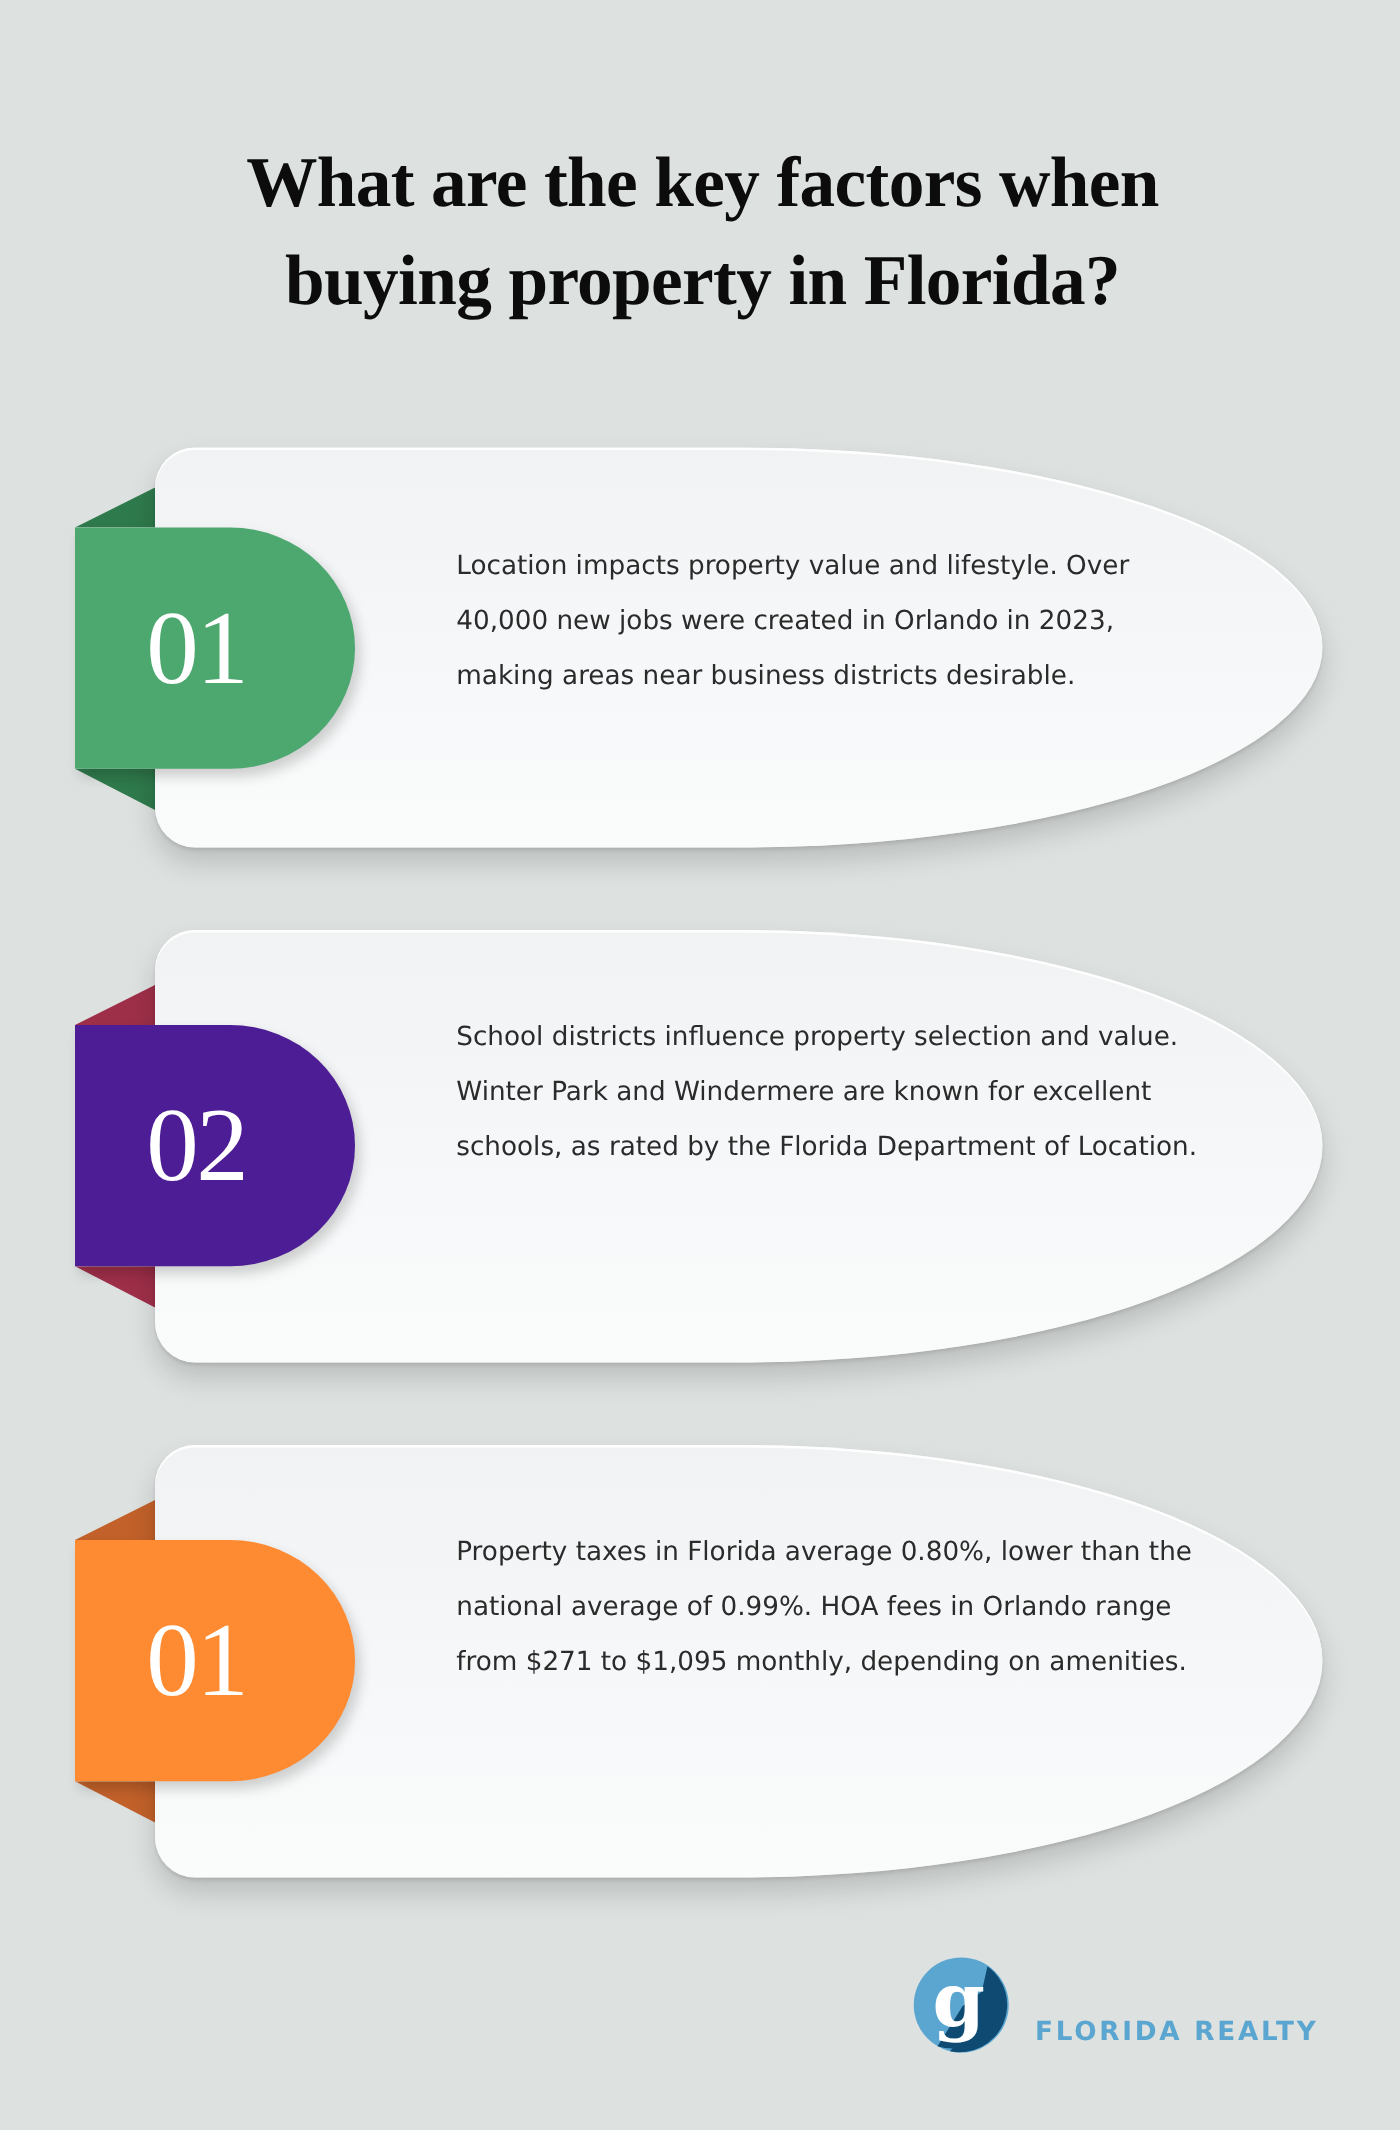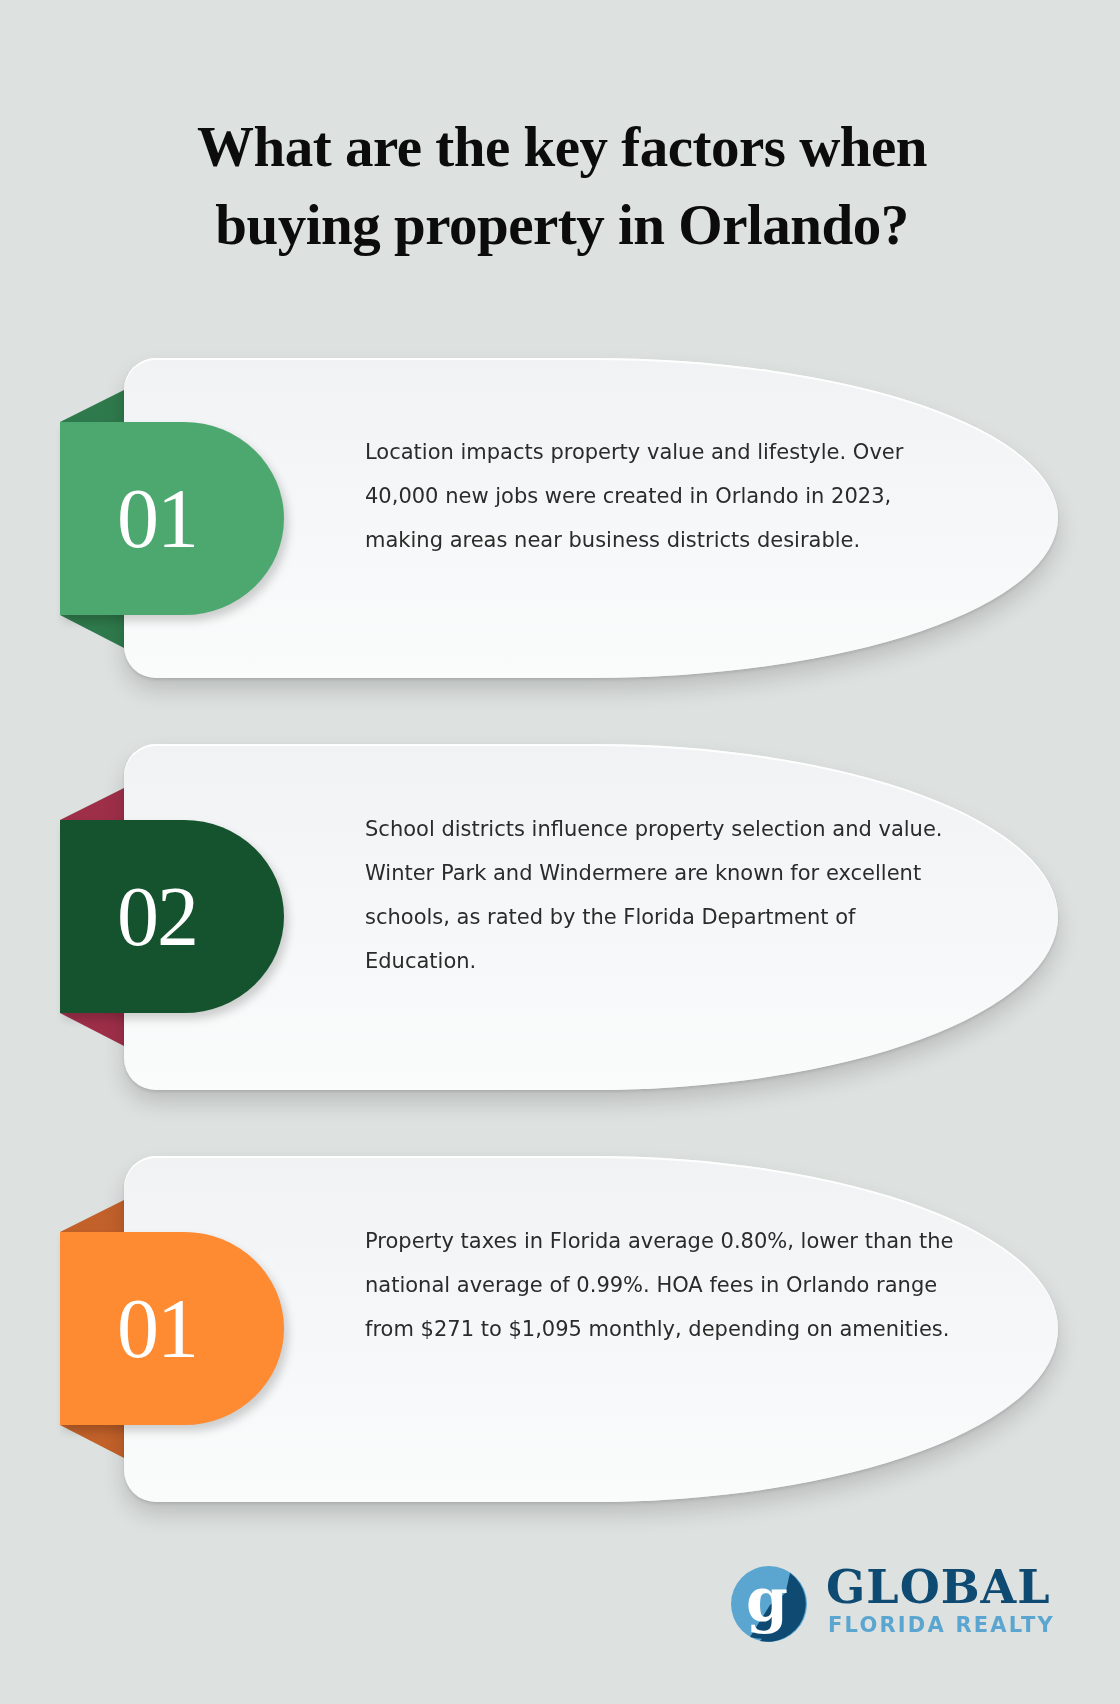--- a/index.html
+++ b/index.html
@@ -111,21 +111,21 @@
       color: #5aa6d0;
       letter-spacing: 2.2px;
       text-align: center;
     }
   </style>
 </head>
 <body>
 
 <h1 class="title">
   <span>What are the key factors when</span><br>
-  <span>buying property in Orlando?</span>
+  <span>buying property in Florida?</span>
 </h1>
 
 <div class="card-wrap" style="top:0;">
   <svg class="fold" style="position:absolute;left:60px;top:390px;width:64px;height:32px;" viewBox="0 0 64 32">
     <polygon points="0,32 64,0 64,32" fill="#2f7a4c"></polygon>
   </svg>
   <svg class="fold" style="position:absolute;left:60px;top:615px;width:64px;height:33px;" viewBox="0 0 64 33">
     <polygon points="0,0 64,0 64,33" fill="#2f7a4c"></polygon>
   </svg>
   <div class="card" style="top:358px;height:320px;"></div>
@@ -136,24 +136,24 @@
 </div>
 
 <div class="card-wrap" style="top:0;">
   <svg class="fold" style="position:absolute;left:60px;top:788px;width:64px;height:32px;" viewBox="0 0 64 32">
     <polygon points="0,32 64,0 64,32" fill="#9e2f49"></polygon>
   </svg>
   <svg class="fold" style="position:absolute;left:60px;top:1013px;width:64px;height:33px;" viewBox="0 0 64 33">
     <polygon points="0,0 64,0 64,33" fill="#9e2f49"></polygon>
   </svg>
   <div class="card" style="top:744px;height:346px;"></div>
-  <div class="badge" style="top:820px;height:193px;background:#14532d;">
+  <div class="badge" style="top:820px;height:193px;background:#4c1d95;">
     <span class="badge-num">02</span>
   </div>
-  <p class="card-text" style="top:807px;">School districts influence property selection and value. Winter Park and Windermere are known for excellent schools, as rated by the Florida Department of Education.</p>
+  <p class="card-text" style="top:807px;">School districts influence property selection and value. Winter Park and Windermere are known for excellent schools, as rated by the Florida Department of Location.</p>
 </div>
 
 <div class="card-wrap" style="top:0;">
   <svg class="fold" style="position:absolute;left:60px;top:1200px;width:64px;height:32px;" viewBox="0 0 64 32">
     <polygon points="0,32 64,0 64,32" fill="#c2612a"></polygon>
   </svg>
   <svg class="fold" style="position:absolute;left:60px;top:1425px;width:64px;height:33px;" viewBox="0 0 64 33">
     <polygon points="0,0 64,0 64,33" fill="#c2612a"></polygon>
   </svg>
   <div class="card" style="top:1156px;height:346px;"></div>
@@ -163,15 +163,14 @@
   <p class="card-text" style="top:1219px;">Property taxes in Florida average 0.80%, lower than the national average of 0.99%. HOA fees in Orlando range from $271 to $1,095 monthly, depending on amenities.</p>
 </div>
 
 <div class="logo">
   <svg class="logo-mark" viewBox="0 0 78 78">
     <circle cx="39" cy="39" r="38" fill="#5aa6d0"></circle>
     <path d="M 60 8 A 38 38 0 0 1 30 76 L 50 52 Z" fill="#0e4a72"></path>
     <path d="M 66 20 A 38 38 0 0 1 20 72 L 40 40 Z" fill="#0e4a72"></path>
     <text x="37" y="56" text-anchor="middle" font-family="DejaVu Serif, serif" font-weight="bold" font-size="60" fill="#ffffff">g</text>
   </svg>
-  <div class="logo-word">GLOBAL</div>
   <div class="logo-sub">FLORIDA REALTY</div>
 </div>
 
 </body></html>

